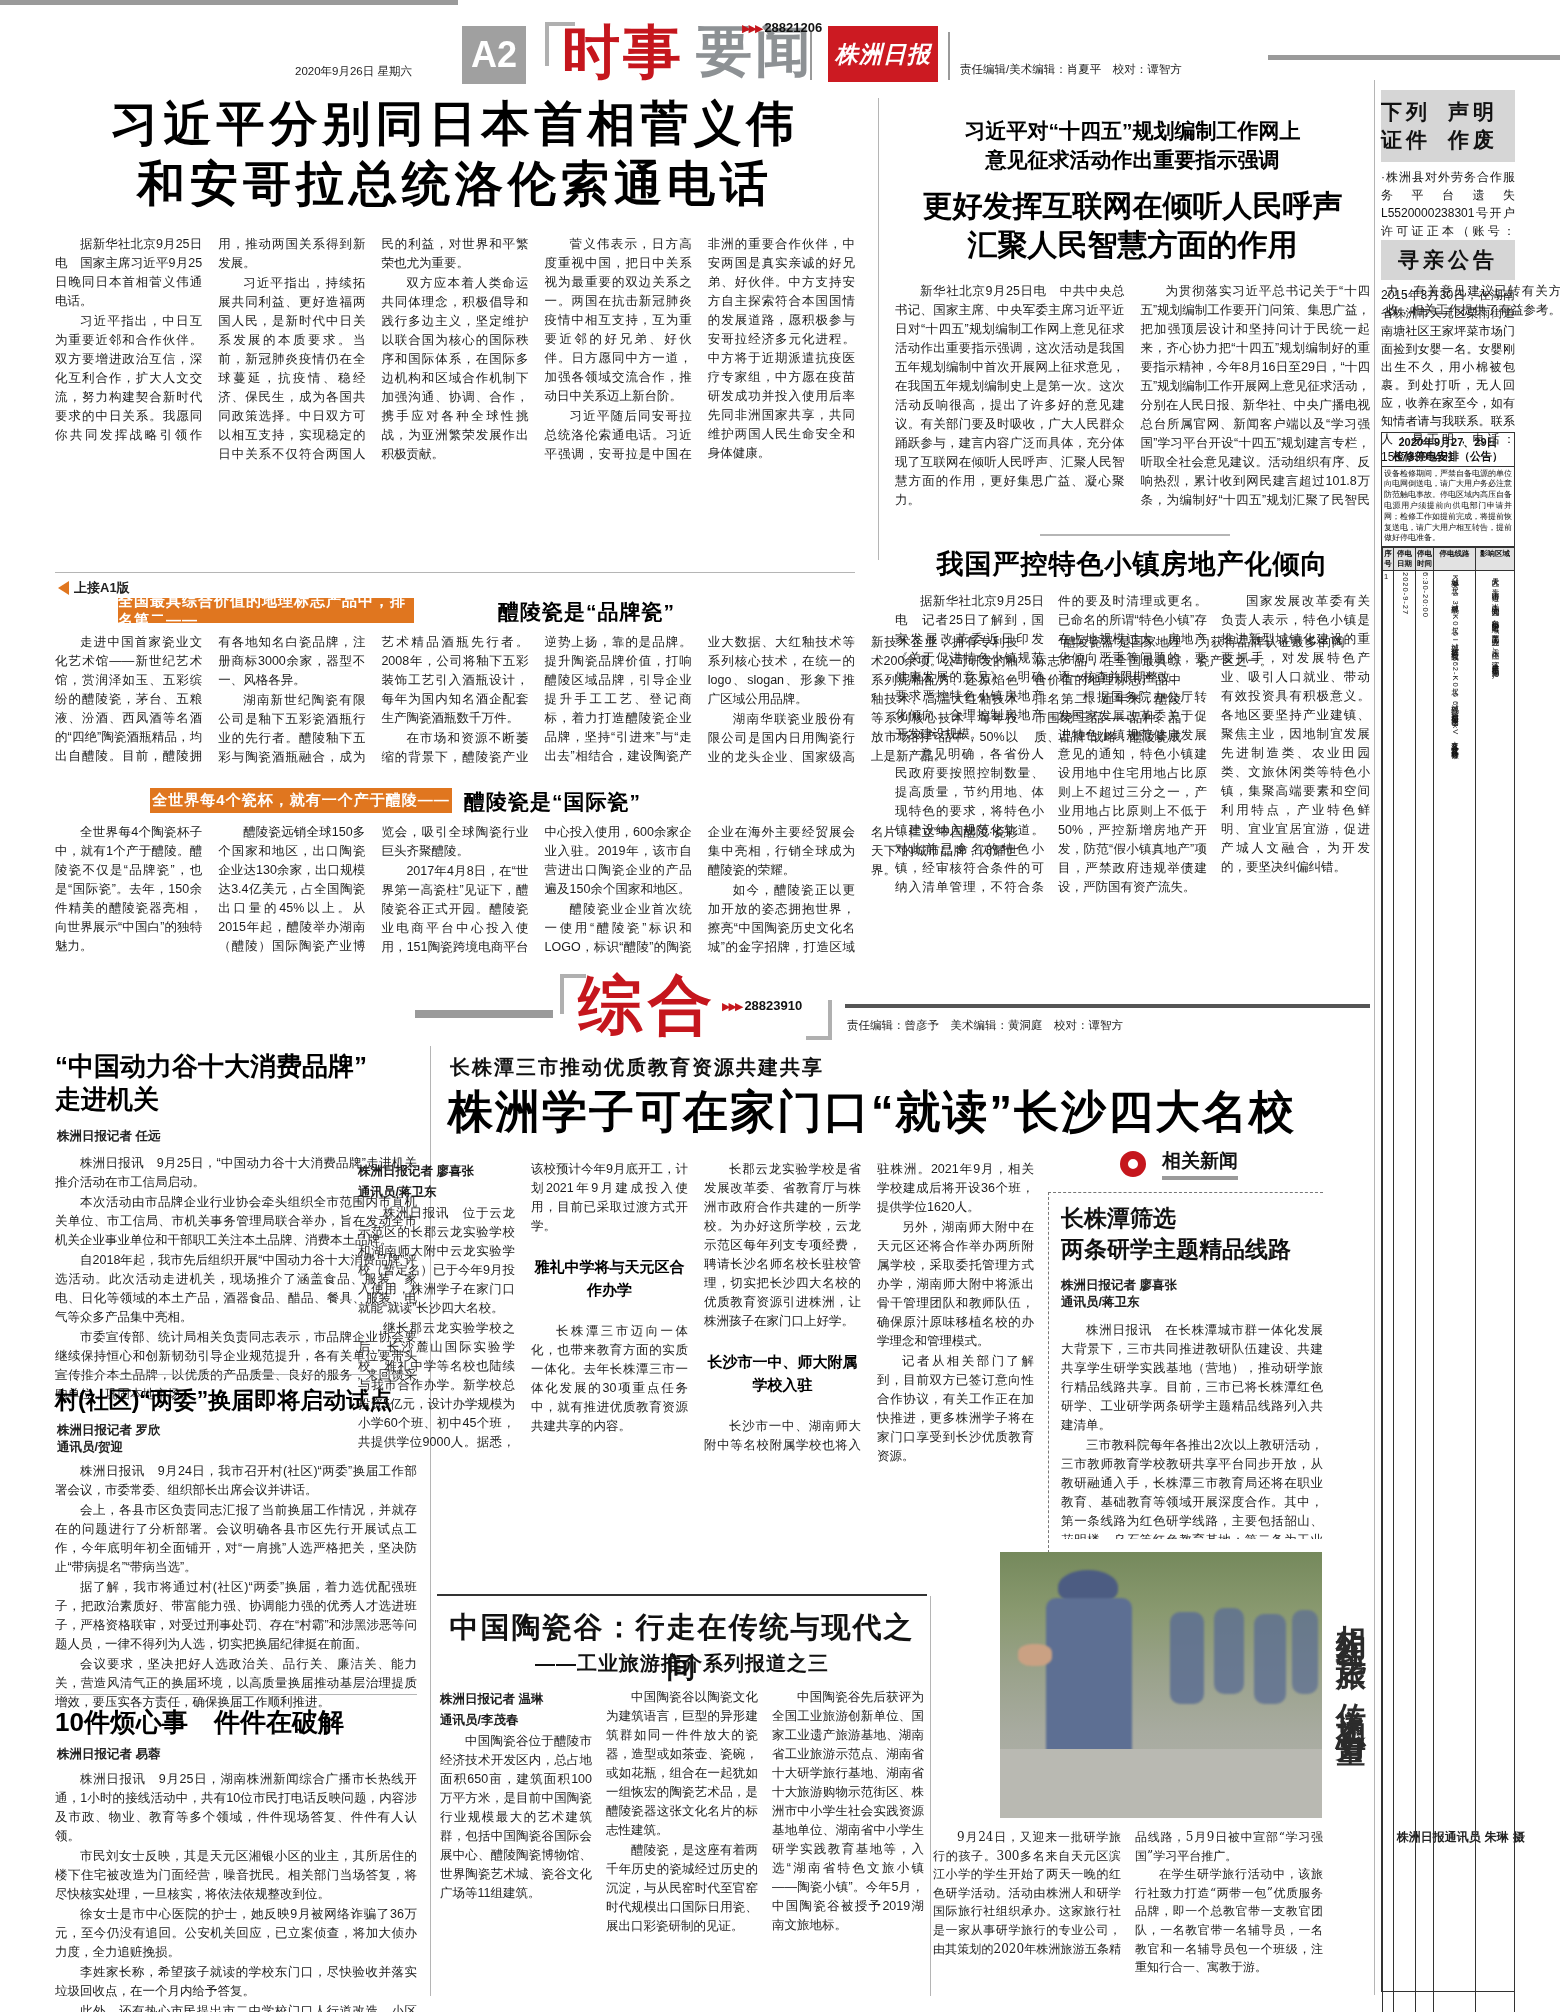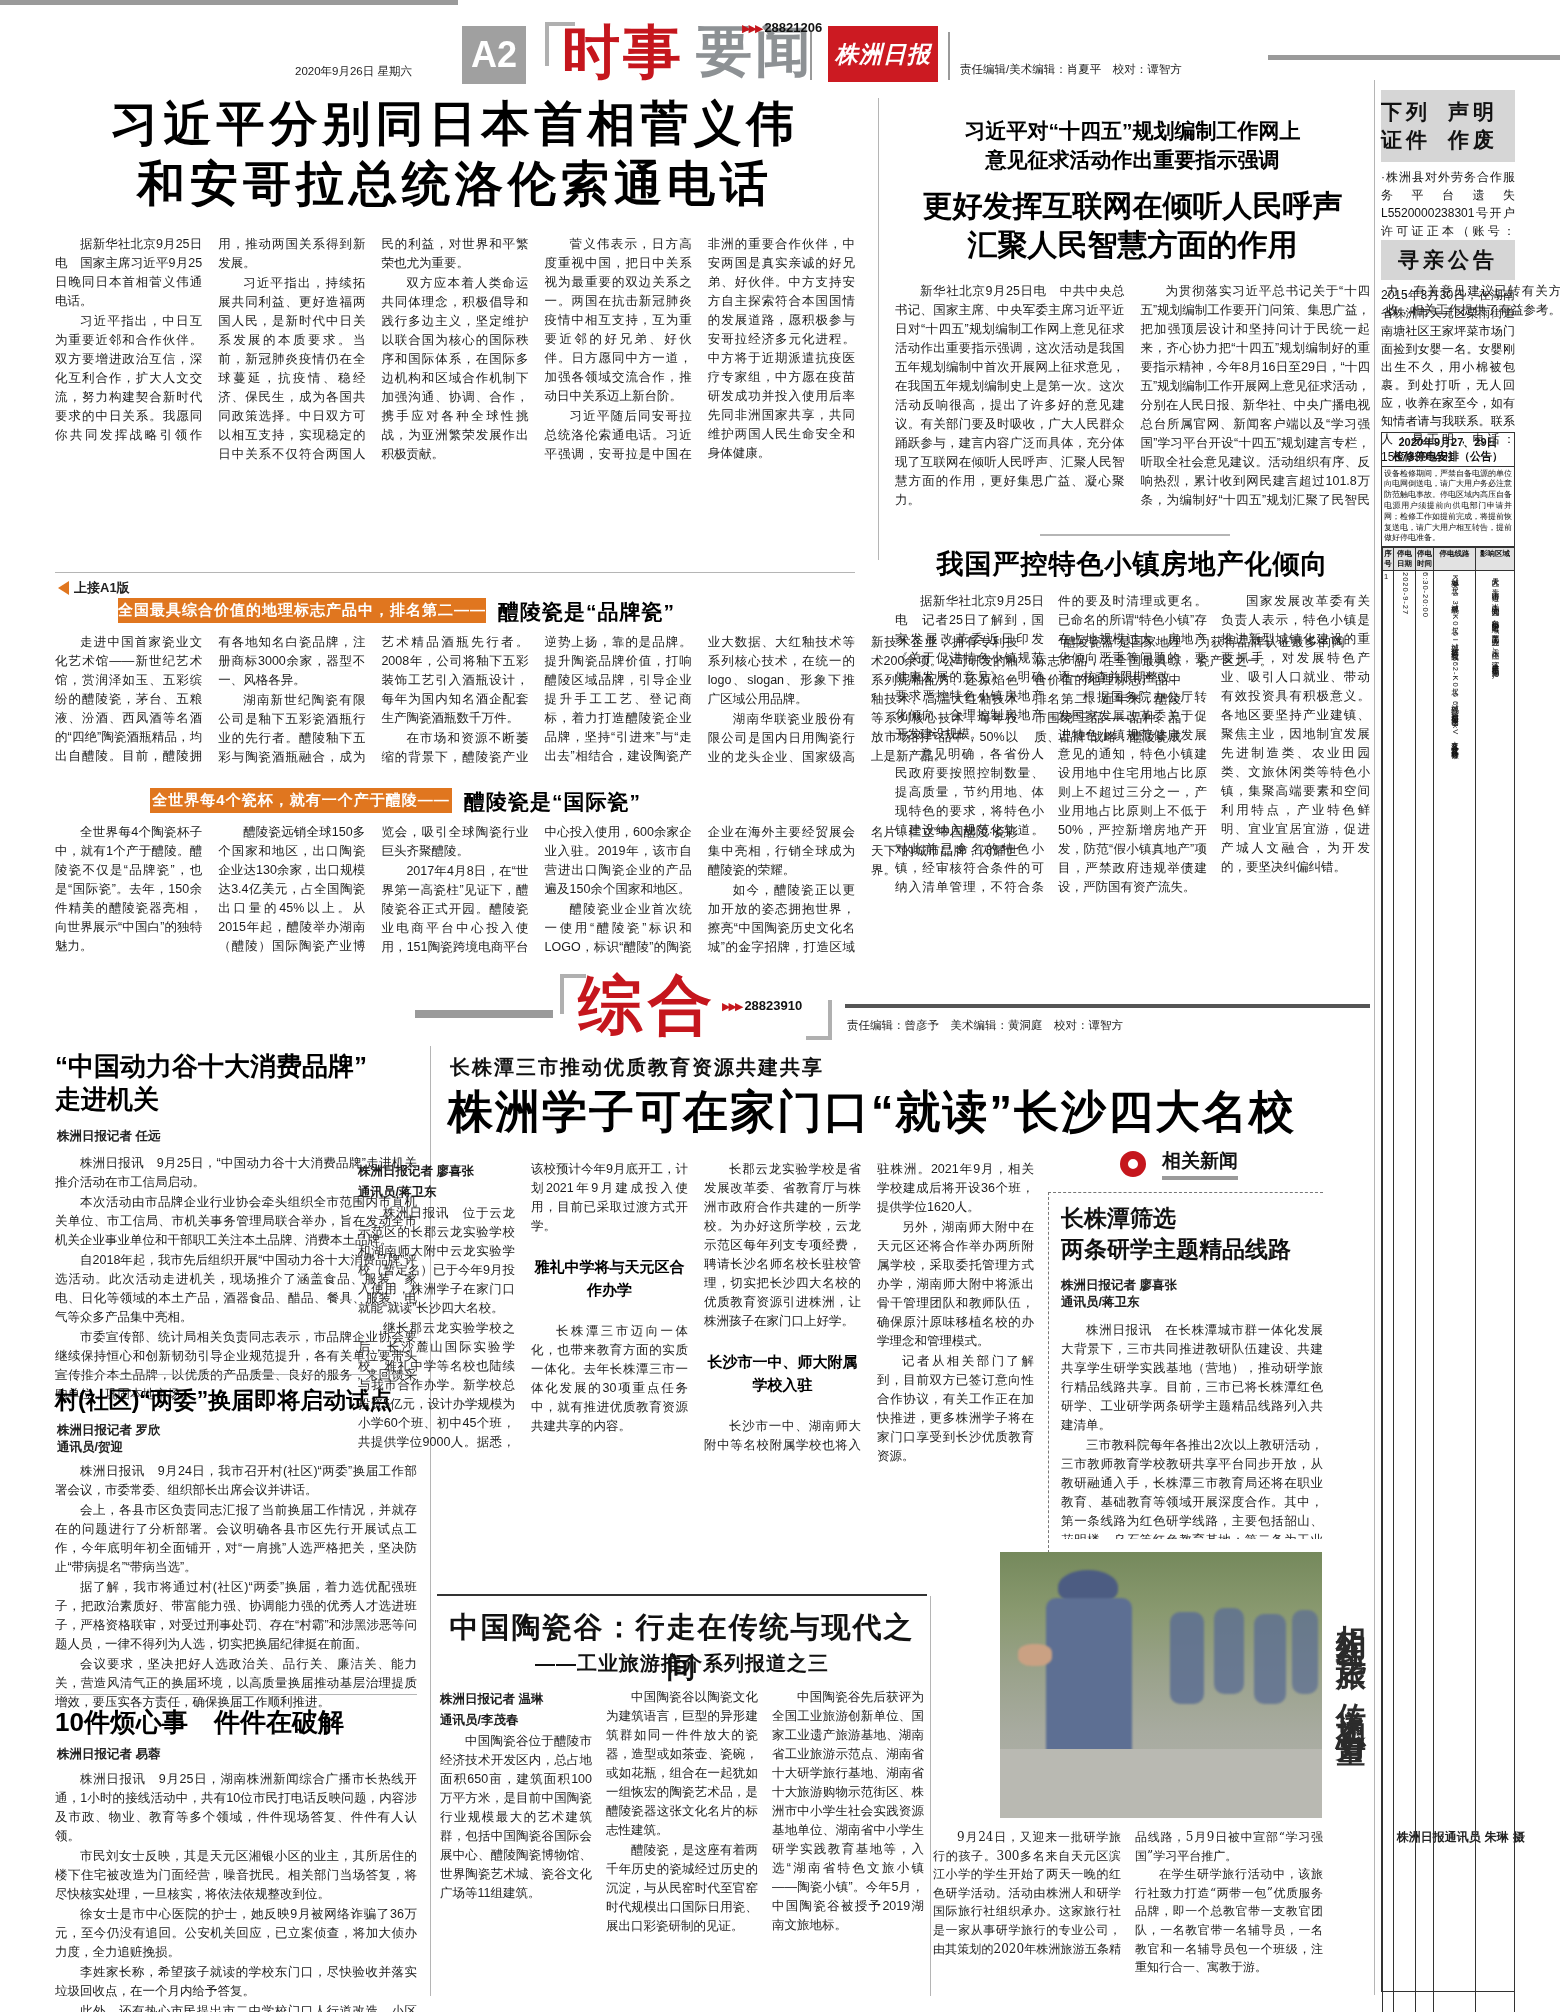--- a/index.html
+++ b/index.html
@@ -125,21 +125,21 @@
       <p>意见明确，各省份人民政府要按照控制数量、提高质量，节约用地、体现特色的要求，将特色小镇建设纳入规范化轨道。对此前已命名的特色小镇，经审核符合条件的可纳入清单管理，不符合条件的要及时清理或更名。已命名的所谓“特色小镇”存在占地规模过大、房地产化倾向严重等问题的，要逐一核查并限期整改。</p>
       <p>根据国务院办公厅转发国家发展改革委关于促进特色小镇规范健康发展意见的通知，特色小镇建设用地中住宅用地占比原则上不超过三分之一，产业用地占比原则上不低于50%，严控新增房地产开发，防范“假小镇真地产”项目，严禁政府违规举债建设，严防国有资产流失。</p>
       <p>国家发展改革委有关负责人表示，特色小镇是推进新型城镇化建设的重要抓手，对发展特色产业、吸引人口就业、带动有效投资具有积极意义。各地区要坚持产业建镇、聚焦主业，因地制宜发展先进制造类、农业田园类、文旅休闲类等特色小镇，集聚高端要素和空间利用特点，产业特色鲜明、宜业宜居宜游，促进产城人文融合，为开发的，要坚决纠偏纠错。</p>
     </div>
 
   <div class="abs hair" style="left:55px;top:572px;width:800px;height:1px"></div>
   <div class="abs marker" style="left:58px;top:579px">
     <span class="tri"></span>
     <span>上接A1版</span>
   </div>
-  <div class="abs obar" style="left:118px;top:598px;width:368px;height:25px">全国最具综合价值的地理标志产品中，排名第二——</div>
+  <div class="abs obar" style="left:118px;top:598px;width:296px;height:25px">全国最具综合价值的地理标志产品中，排名第二——</div>
   <div class="abs subhead" style="left:498px;top:598px">醴陵瓷是“品牌瓷”</div>
   <div class="abs jbody cols5" style="left:55px;top:633px;width:800px;height:148px">
       <p>走进中国首家瓷业文化艺术馆——新世纪艺术馆，赏润泽如玉、五彩缤纷的醴陵瓷，茅台、五粮液、汾酒、西凤酒等名酒的“四绝”陶瓷酒瓶精品，均出自醴陵。目前，醴陵拥有各地知名白瓷品牌，注册商标3000余家，器型不一、风格各异。</p>
       <p>湖南新世纪陶瓷有限公司是釉下五彩瓷酒瓶行业的先行者。醴陵釉下五彩与陶瓷酒瓶融合，成为艺术精品酒瓶先行者。2008年，公司将釉下五彩装饰工艺引入酒瓶设计，每年为国内知名酒企配套生产陶瓷酒瓶数千万件。</p>
       <p>在市场和资源不断萎缩的背景下，醴陵瓷产业逆势上扬，靠的是品牌。提升陶瓷品牌价值，打响醴陵区域品牌，引导企业提升手工工艺、登记商标，着力打造醴陵瓷企业品牌，坚持“引进来”与“走出去”相结合，建设陶瓷产业大数据、大红釉技术等系列核心技术，在统一的logo、slogan、形象下推广区域公用品牌。</p>
       <p>湖南华联瓷业股份有限公司是国内日用陶瓷行业的龙头企业、国家级高新技术企业，拥有专利技术200余项。公司研发的釉系列泥釉配方、还原焰色釉技术、高温大红釉技术等系列核心技术，每年投放市场的产品中，50%以上是新产品。</p>
       <p>“醴陵瓷器”是国家地理标志产品，在全国最具综合价值的地理标志产品中排名第二。近年来，醴陵市围绕“三品——品种、品质、品牌”战略，醴陵瓷成为获得品牌认证最多的陶瓷产区之一。</p>
     </div>
   <div class="abs obar" style="left:150px;top:788px;width:302px;height:25px">全世界每4个瓷杯，就有一个产于醴陵——</div>
   <div class="abs subhead" style="left:464px;top:788px">醴陵瓷是“国际瓷”</div>

